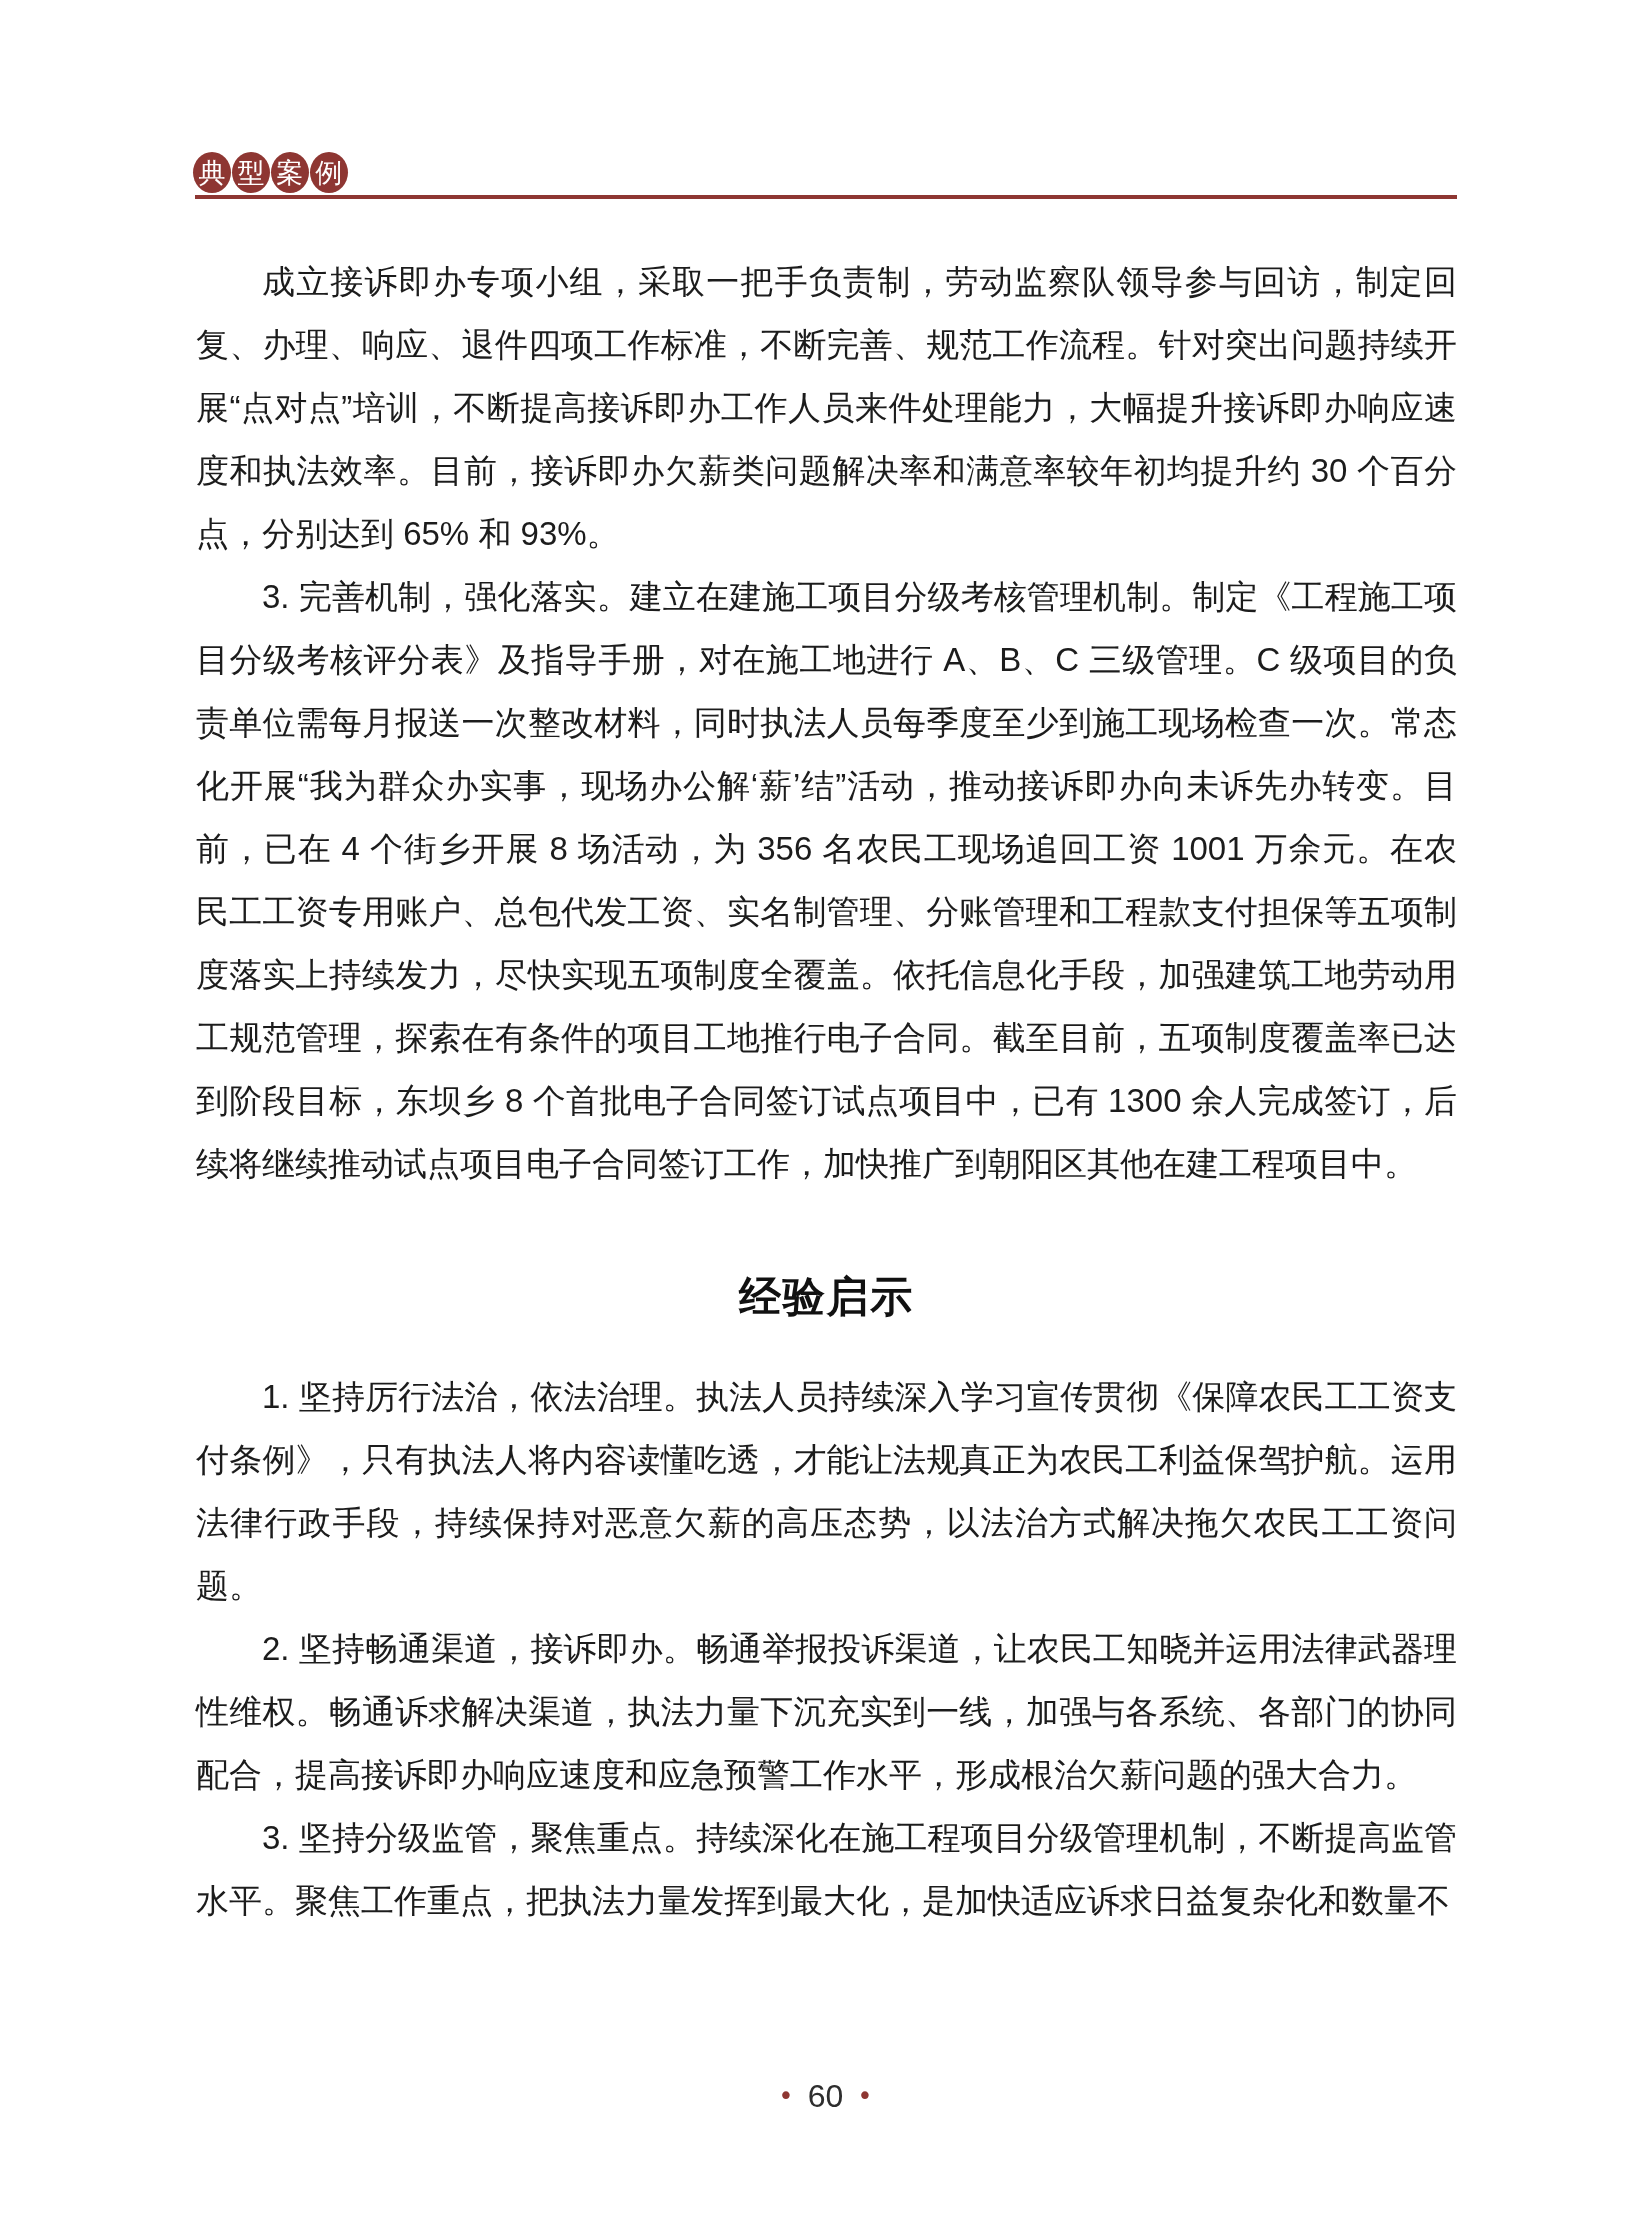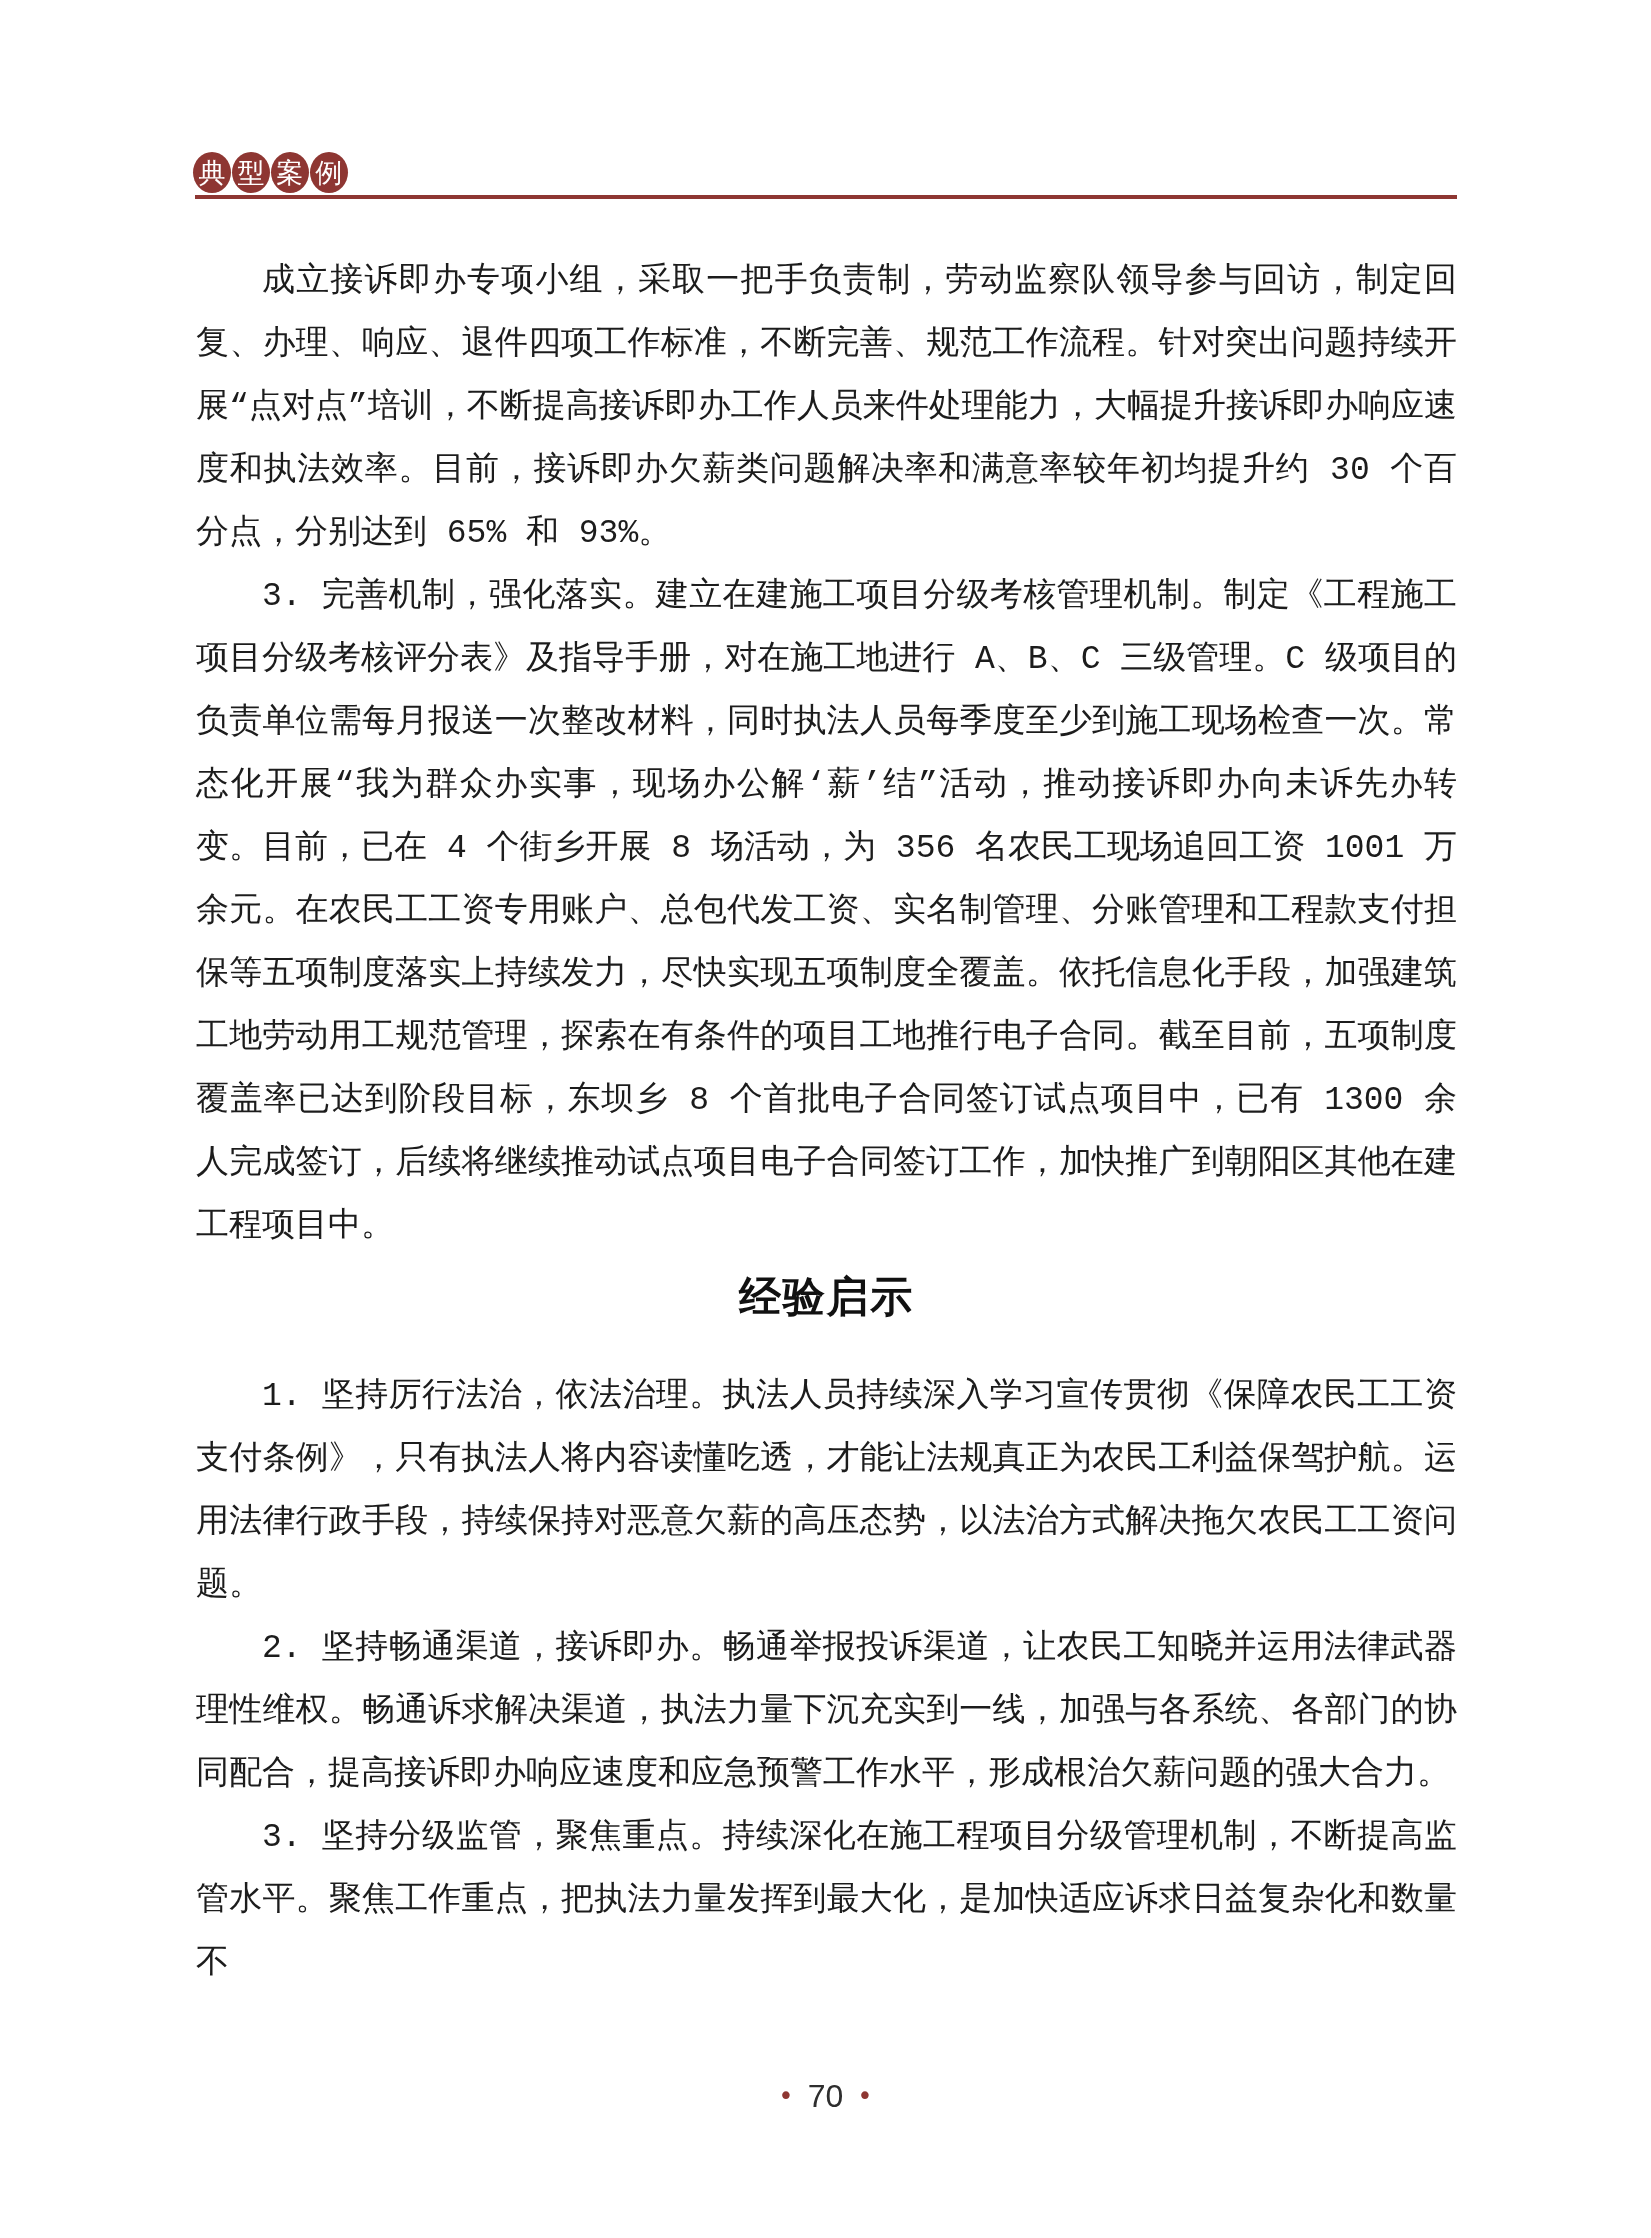--- a/index.html
+++ b/index.html
@@ -46,21 +46,21 @@
   }
   .sec1 { top: 250px; }
   .sec2 { top: 1365px; }
   .sec p {
     margin: 0;
     font-size: 33px;
     line-height: 63px;
     text-align: justify;
     text-indent: 66px;
     color: #1c1c1c;
-    font-family: Liberation Mono, monospace;
+    font-family: Liberation Sans, sans-serif;
   }
   
   .heading {
     position: absolute;
     top: 1266px;
     left: 196px;
     width: 1261px;
     margin: 0;
     text-align: center;
     font-size: 42px;
@@ -115,18 +115,18 @@
   <h2 class="heading">经验启示</h2>
 
   <div class="sec sec2">
     <p>1. 坚持厉行法治，依法治理。执法人员持续深入学习宣传贯彻《保障农民工工资支付条例》，只有执法人将内容读懂吃透，才能让法规真正为农民工利益保驾护航。运用法律行政手段，持续保持对恶意欠薪的高压态势，以法治方式解决拖欠农民工工资问题。</p>
     <p>2. 坚持畅通渠道，接诉即办。畅通举报投诉渠道，让农民工知晓并运用法律武器理性维权。畅通诉求解决渠道，执法力量下沉充实到一线，加强与各系统、各部门的协同配合，提高接诉即办响应速度和应急预警工作水平，形成根治欠薪问题的强大合力。</p>
     <p>3. 坚持分级监管，聚焦重点。持续深化在施工程项目分级管理机制，不断提高监管水平。聚焦工作重点，把执法力量发挥到最大化，是加快适应诉求日益复杂化和数量不</p>
   </div>
 
   <div class="footer">
     <span class="fdot">•</span>
-    <span class="fnum">70</span>
+    <span class="fnum">60</span>
     <span class="fdot">•</span>
   </div>
 
 </div>
 
 
 </body></html>

